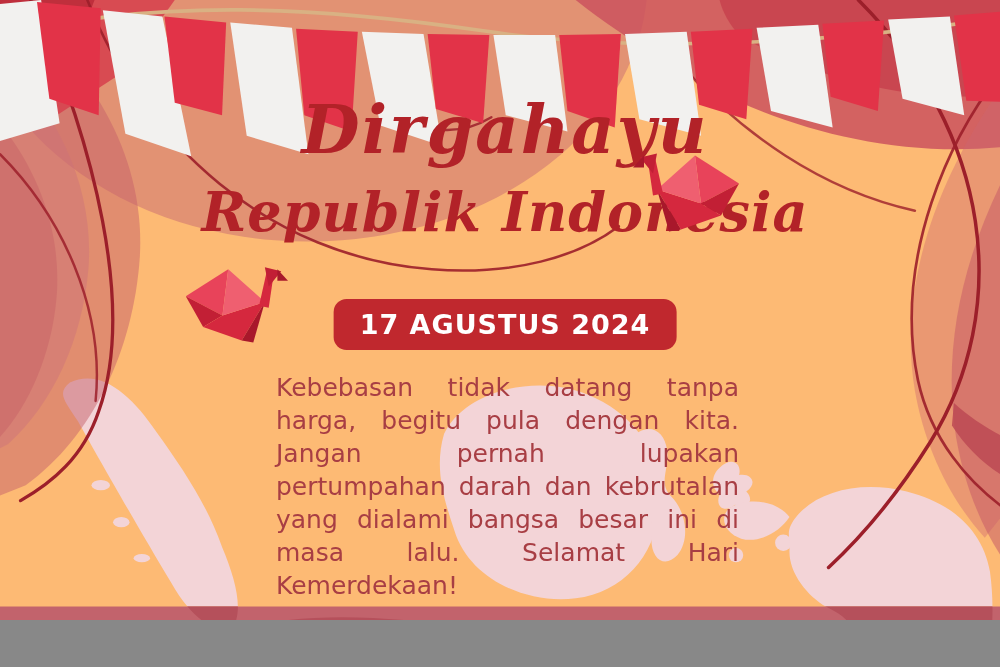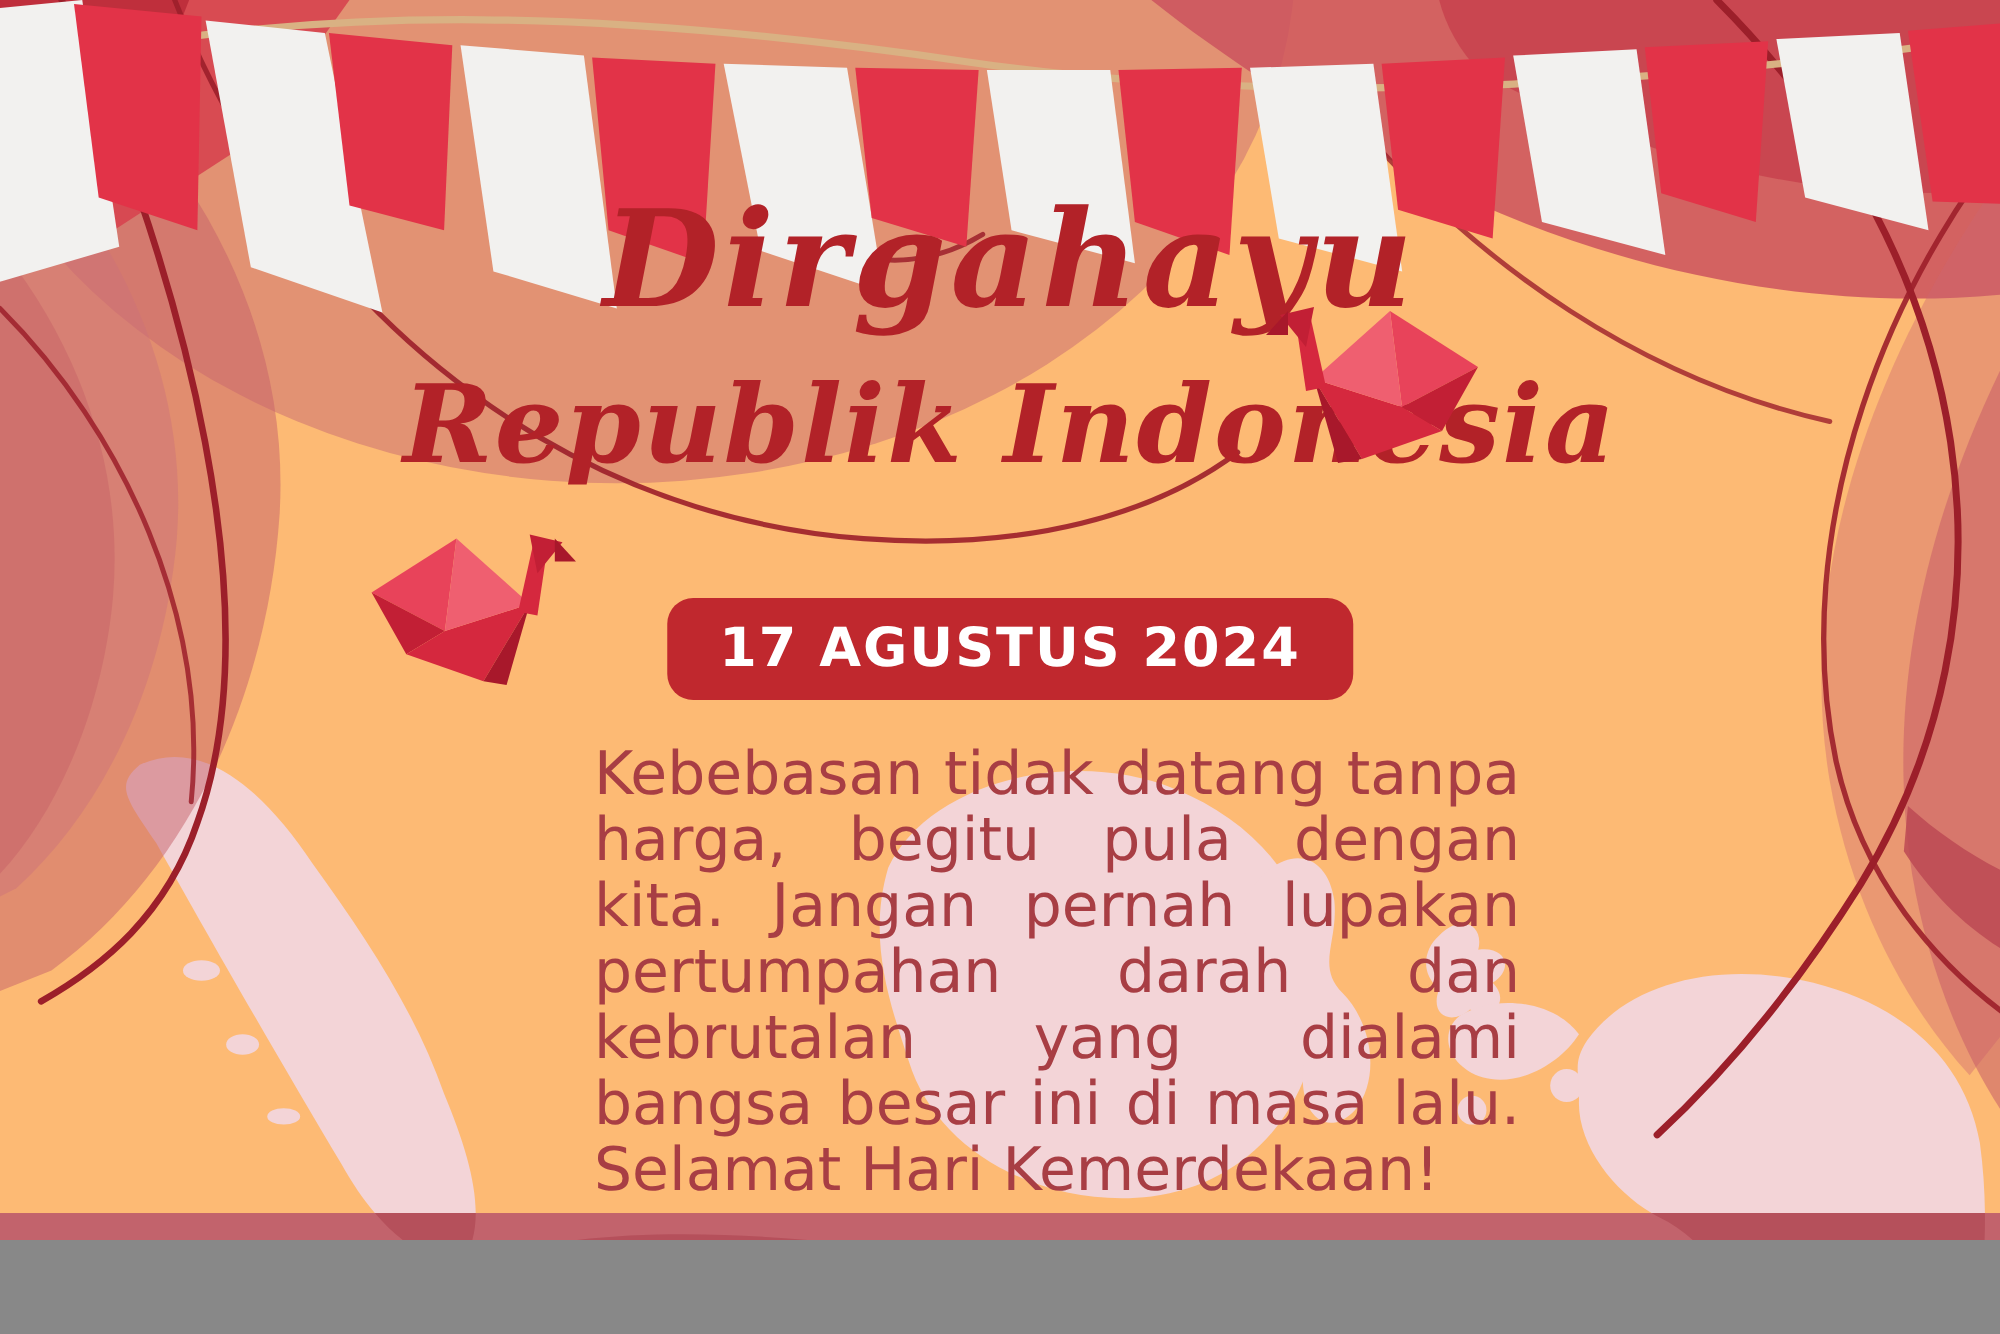--- a/index.html
+++ b/index.html
@@ -33,22 +33,22 @@
   }
   .title .t1{display:block;font-size:67px;letter-spacing:2px;}
   .title .t2{display:block;font-size:54px;margin-top:22px;letter-spacing:1px;}
   .badge{
     position:absolute;left:505px;top:299px;transform:translateX(-50%);
     background:var(--badge-red,#C0282E);color:var(--badge-text,#fff);
     font-size:27px;font-weight:700;letter-spacing:1px;white-space:nowrap;
     padding:10px 26px;border-radius:13px;
   }
   .message{
-    position:absolute;left:297px;top:371px;width:463px;margin:0;
-    color:var(--message-red,#A83E44);font-size:30px;line-height:33px;
+    position:absolute;left:276px;top:371px;width:463px;margin:0;
+    color:var(--message-red,#A83E44);font-size:25px;line-height:33px;
     text-align:justify;text-align-last:left;
   }
   .crane{position:absolute;z-index:2;}
   .crane-left{left:180px;top:256px;width:108px;height:92px;}
   .crane-right{left:633px;top:142px;width:112px;height:95px;transform:scaleX(-1);}
 </style>
 </head>
 <body>
 
 <div class="canvas">

